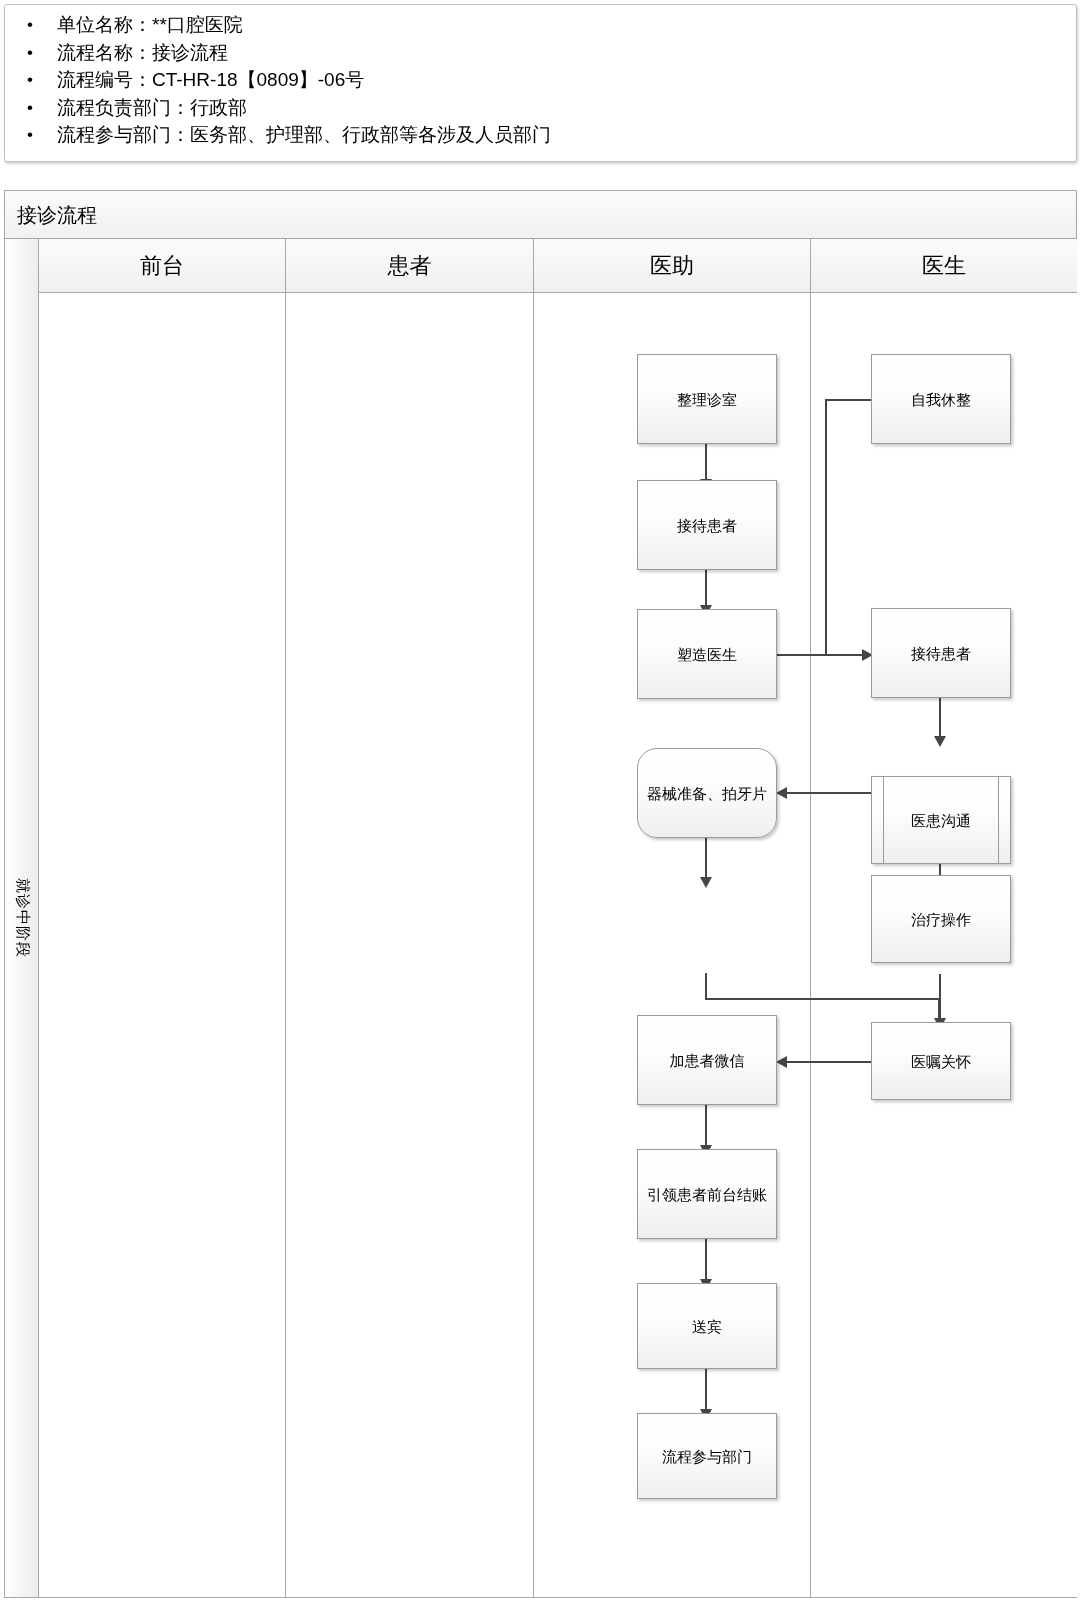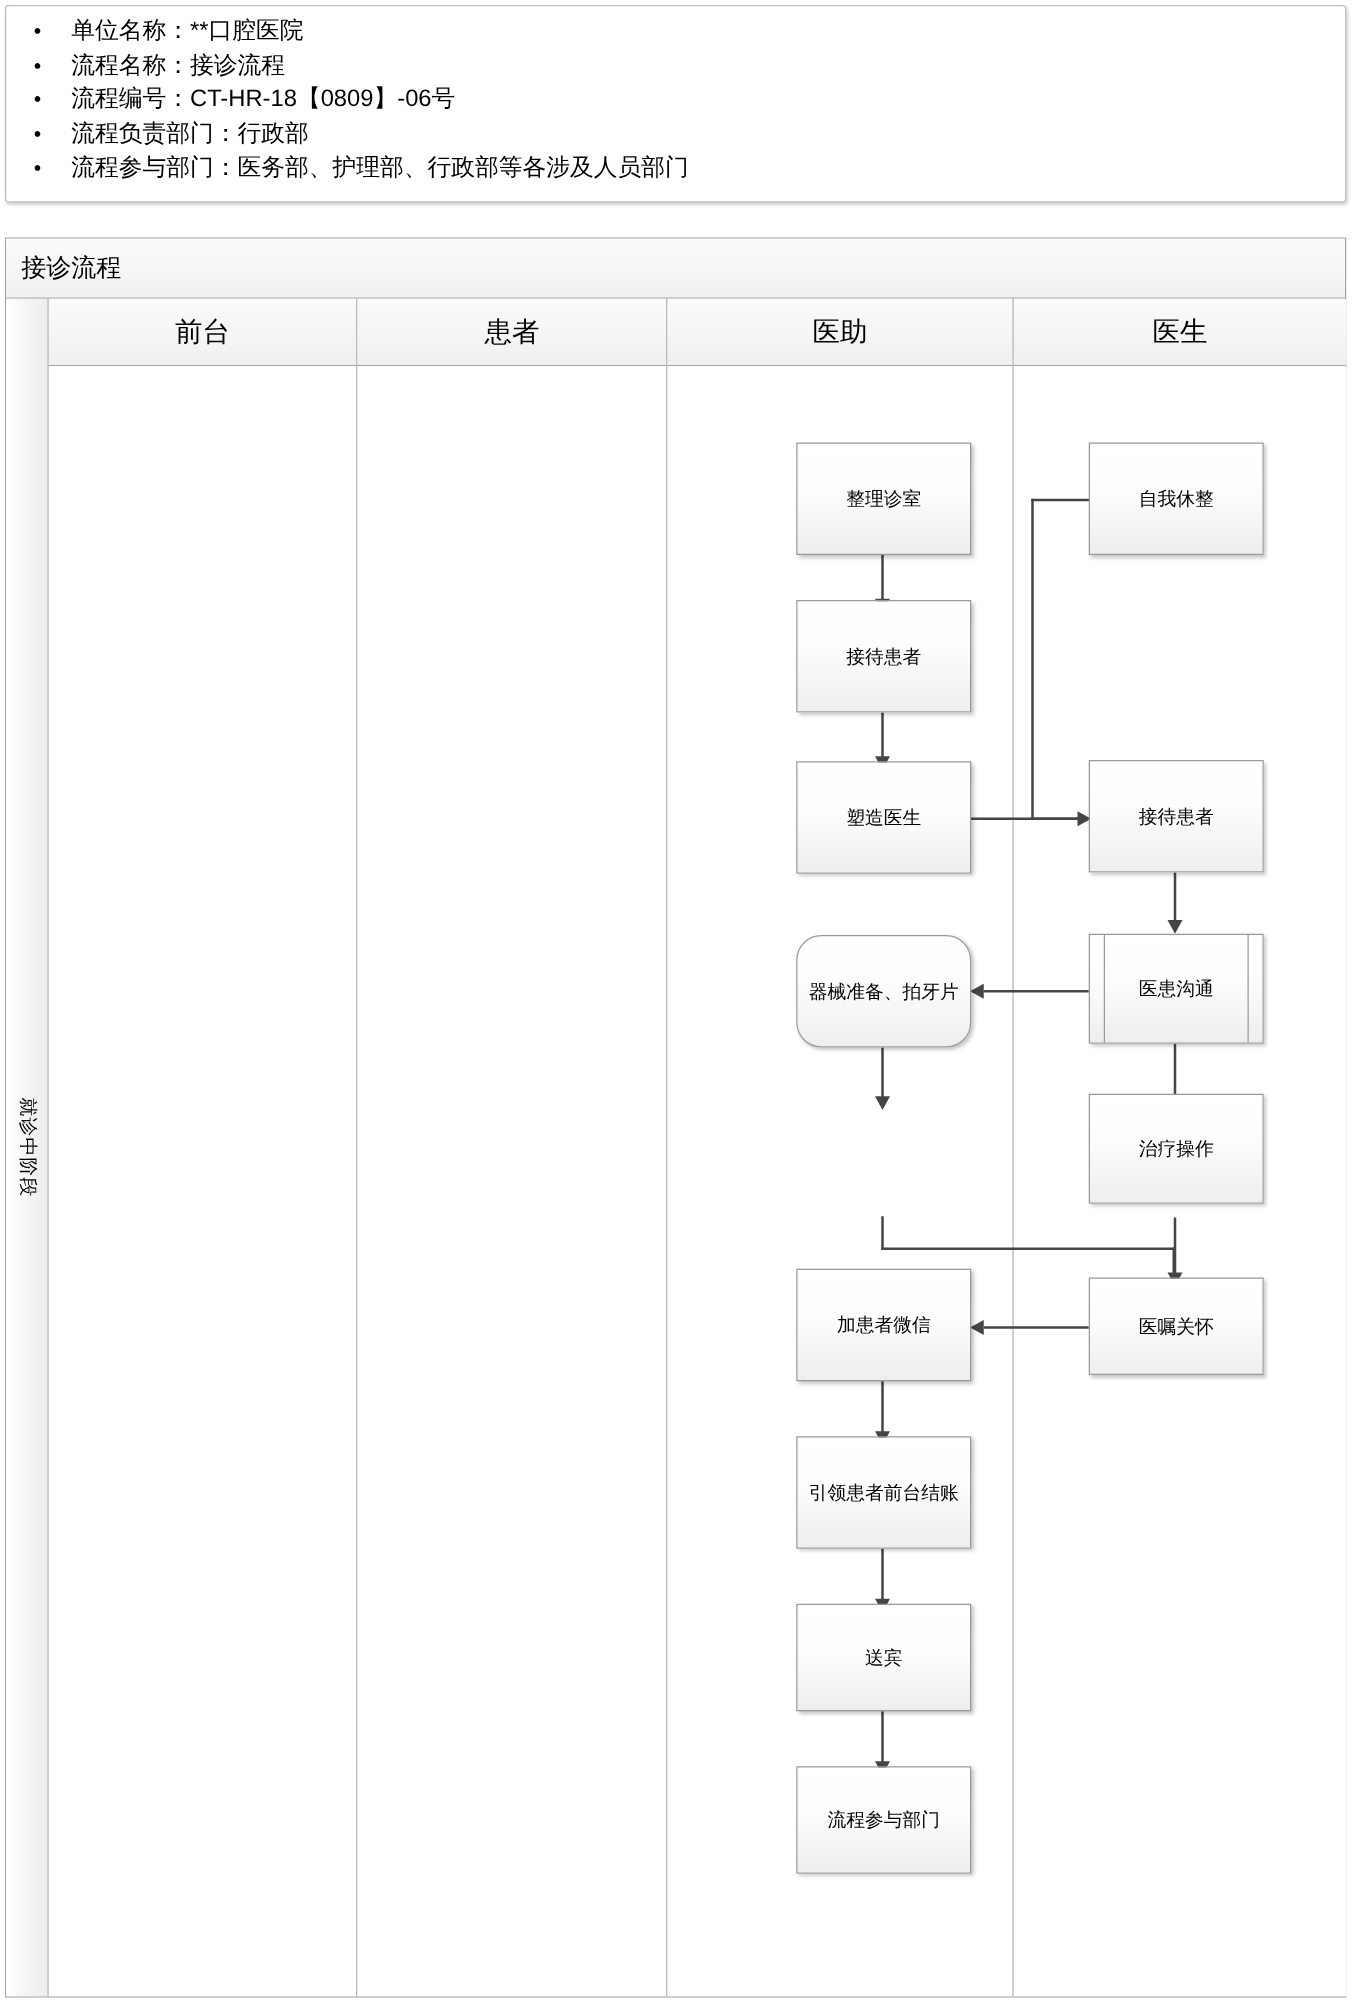--- a/index.html
+++ b/index.html
@@ -97,20 +97,21 @@
     display:flex;align-items:center;justify-content:center;
     text-align:center;
     font-size:15px;
     line-height:21px;
     padding:2px 8px;
     z-index:3;
   }
   .node.predefined{
     background:
       linear-gradient(to bottom,#ffffff 0%,#fdfdfd 42%,#eeeeee 100%);
+    margin-top: 29px;
   }
   .node.predefined::before,
   .node.predefined::after{
     content:"";position:absolute;top:0;bottom:0;width:1px;background:#9a9a9a;
   }
   .node.predefined::before{left:11px;}
   .node.predefined::after{right:11px;}
 
   
   .conn{position:absolute;background:#454545;z-index:2;}

